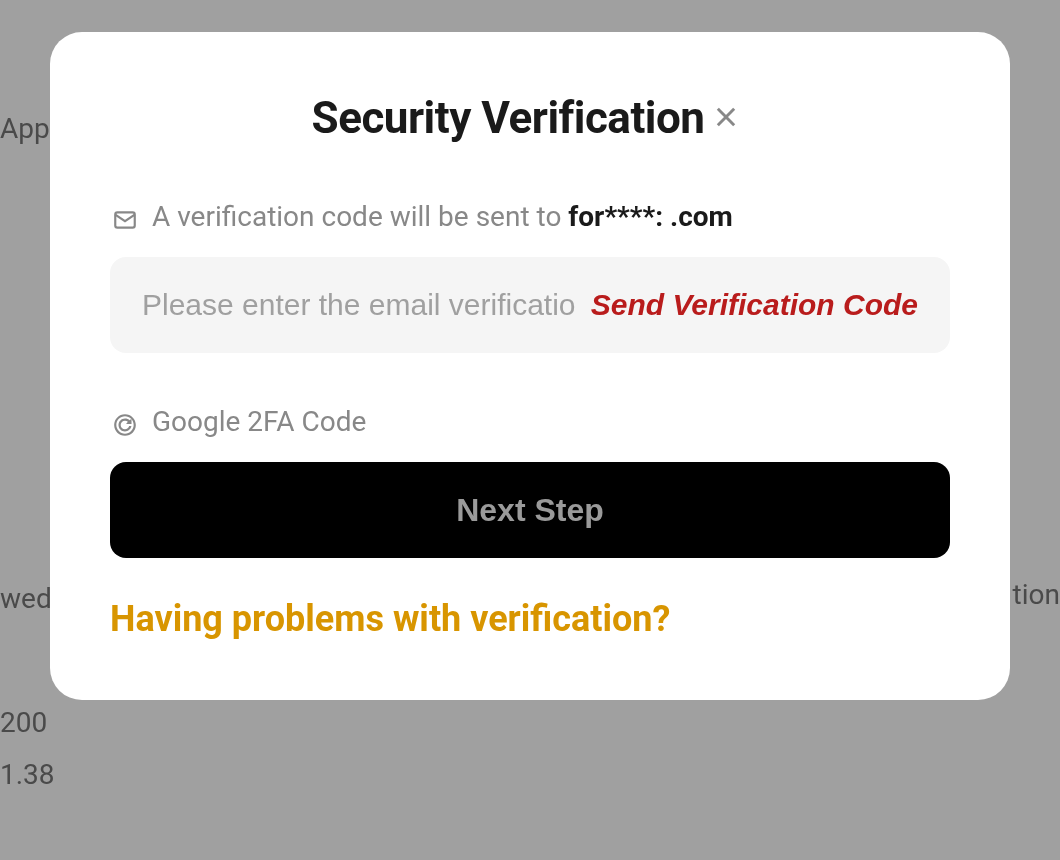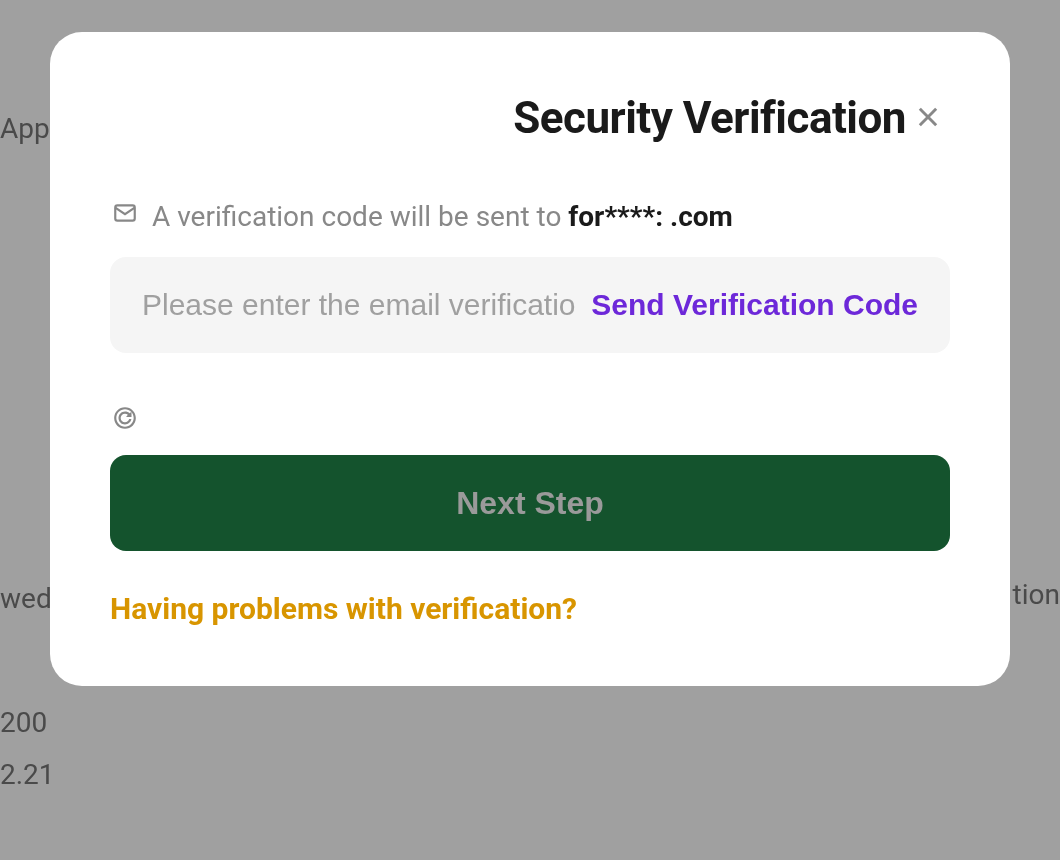--- a/index.html
+++ b/index.html
@@ -38,21 +38,21 @@
       left: 50%;
       transform: translateX(-50%);
       width: 960px;
       background: #ffffff;
       border-radius: 32px;
       padding: 60px 60px 60px 60px;
     }
     
     .modal-header {
       display: flex;
-      justify-content: flex-end;
+      justify-content: center;
       align-items: center;
       margin-bottom: 56px;
     }
     
     .modal-title {
       font-size: 44px;
       font-weight: 700;
       color: #1a1a1a;
       letter-spacing: -0.5px;
     }
@@ -69,21 +69,21 @@
     
     .close-btn svg {
       width: 28px;
       height: 28px;
       stroke: #888;
       stroke-width: 2.5;
     }
     
     .field-label-row {
       display: flex;
-      align-items: flex-start;
+      align-items: flex-end;
       gap: 14px;
       margin-bottom: 24px;
       padding-left: 2px;
     }
     
     .field-icon {
       width: 26px;
       height: 26px;
       flex-shrink: 0;
     }
@@ -128,64 +128,65 @@
       min-width: 0;
     }
     
     .input-field::placeholder {
       color: #a0a0a0;
     }
     
     .send-code-btn {
       background: none;
       border: none;
-      color: #6d28d9;
+      color: #b91c1c;
       font-size: 30px;
       font-weight: 700;
       cursor: pointer;
       white-space: nowrap;
       padding-left: 16px;
+      font-style: italic;
     }
     
     .next-btn {
       width: 100%;
       height: 96px;
-      background: #14532d;
+      background: #000000;
       border: none;
       border-radius: 16px;
       font-size: 32px;
       font-weight: 700;
       color: #9a9a9a;
       cursor: pointer;
       margin-top: 0px;
       margin-bottom: 40px;
     }
     
     .help-link {
       color: #d89500;
-      font-size: 30px;
+      font-size: 36px;
       font-weight: 700;
       text-decoration: none;
       cursor: pointer;
       margin-top: 25px;
     }
     
     .google-icon svg {
       fill: #888;
       stroke: none;
     }
   </style>
 </head>
 <body>
 
 <div class="backdrop">
   <span class="backdrop-text" style="top:112px; left:0px;">App</span>
   <span class="backdrop-text" style="top:582px; left:0px;text-align:right;">wed</span>
   <span class="backdrop-text" style="top:706px; left:0px;">200</span>
-  <span class="backdrop-text" style="top:758px; left:0px;">2.21</span>
+  <span class="backdrop-text" style="top:758px; left:0px;">1.38</span>
   <span class="backdrop-text" style="top:578px; right:0px;">tion</span>
 </div>
 
 <div class="modal">
   <div class="modal-header">
     <h1 class="modal-title">Security Verification</h1>
     <button class="close-btn">
       <span>
         <svg viewBox="0 0 24 24">
             <line x1="5" y1="5" x2="19" y2="19"></line>
@@ -212,19 +213,20 @@
     <button class="send-code-btn">Send Verification Code</button>
   </div>
 
   <div class="field-label-row">
     <span class="field-icon google-icon">
       <svg viewBox="0 0 24 24">
           <path d="M12 2C6.48 2 2 6.48 2 12s4.48 10 10 10 10-4.48 10-10S17.52 2 12 2zm0 18c-4.41 0-8-3.59-8-8s3.59-8 8-8 8 3.59 8 8-3.59 8-8 8z"></path>
           <path d="M12 6c-3.31 0-6 2.69-6 6s2.69 6 6 6c2.97 0 5.43-2.16 5.91-5h-2.05c-.45 1.72-2 3-3.86 3-2.21 0-4-1.79-4-4s1.79-4 4-4c1.02 0 1.94.39 2.65 1.02L13 11h5V6l-1.6 1.6C15.3 6.6 13.73 6 12 6z"></path>
         </svg>
     </span>
+    <span class="field-label">Google 2FA Code</span>
   </div>
 
 
   <button class="next-btn">Next Step</button>
 
   <a class="help-link">Having problems with verification?</a>
 </div>
 
 </body></html>

